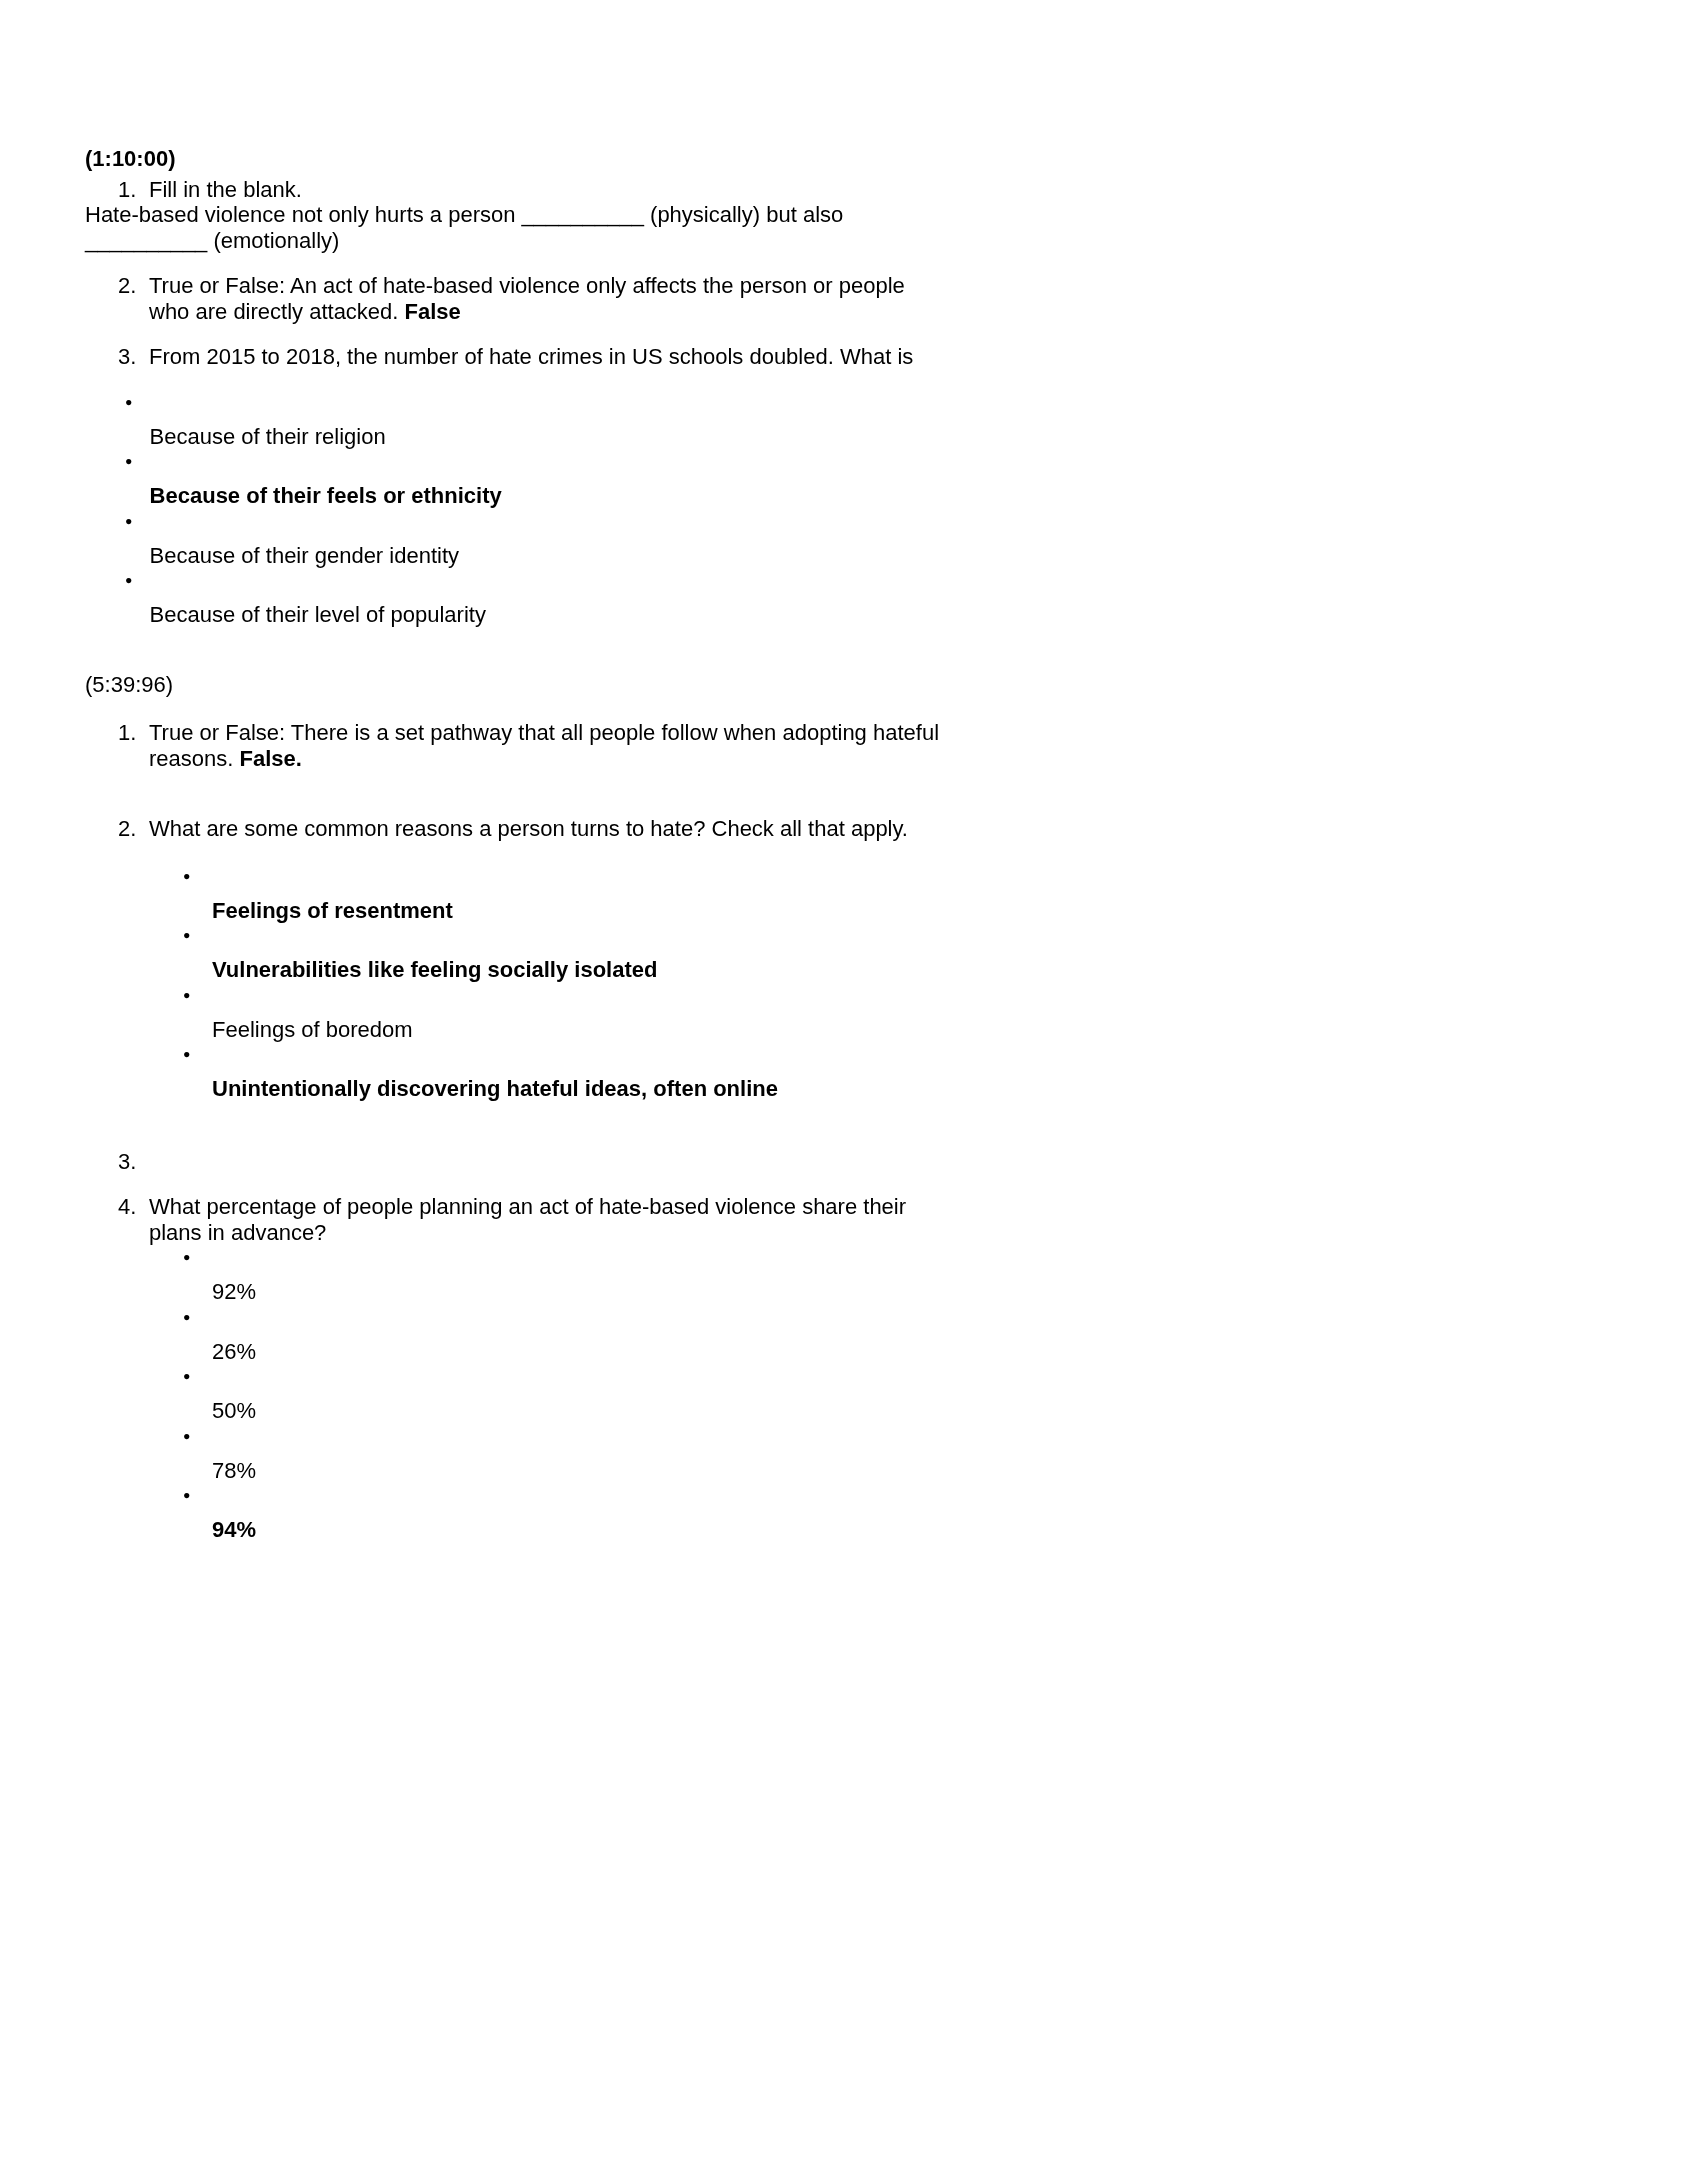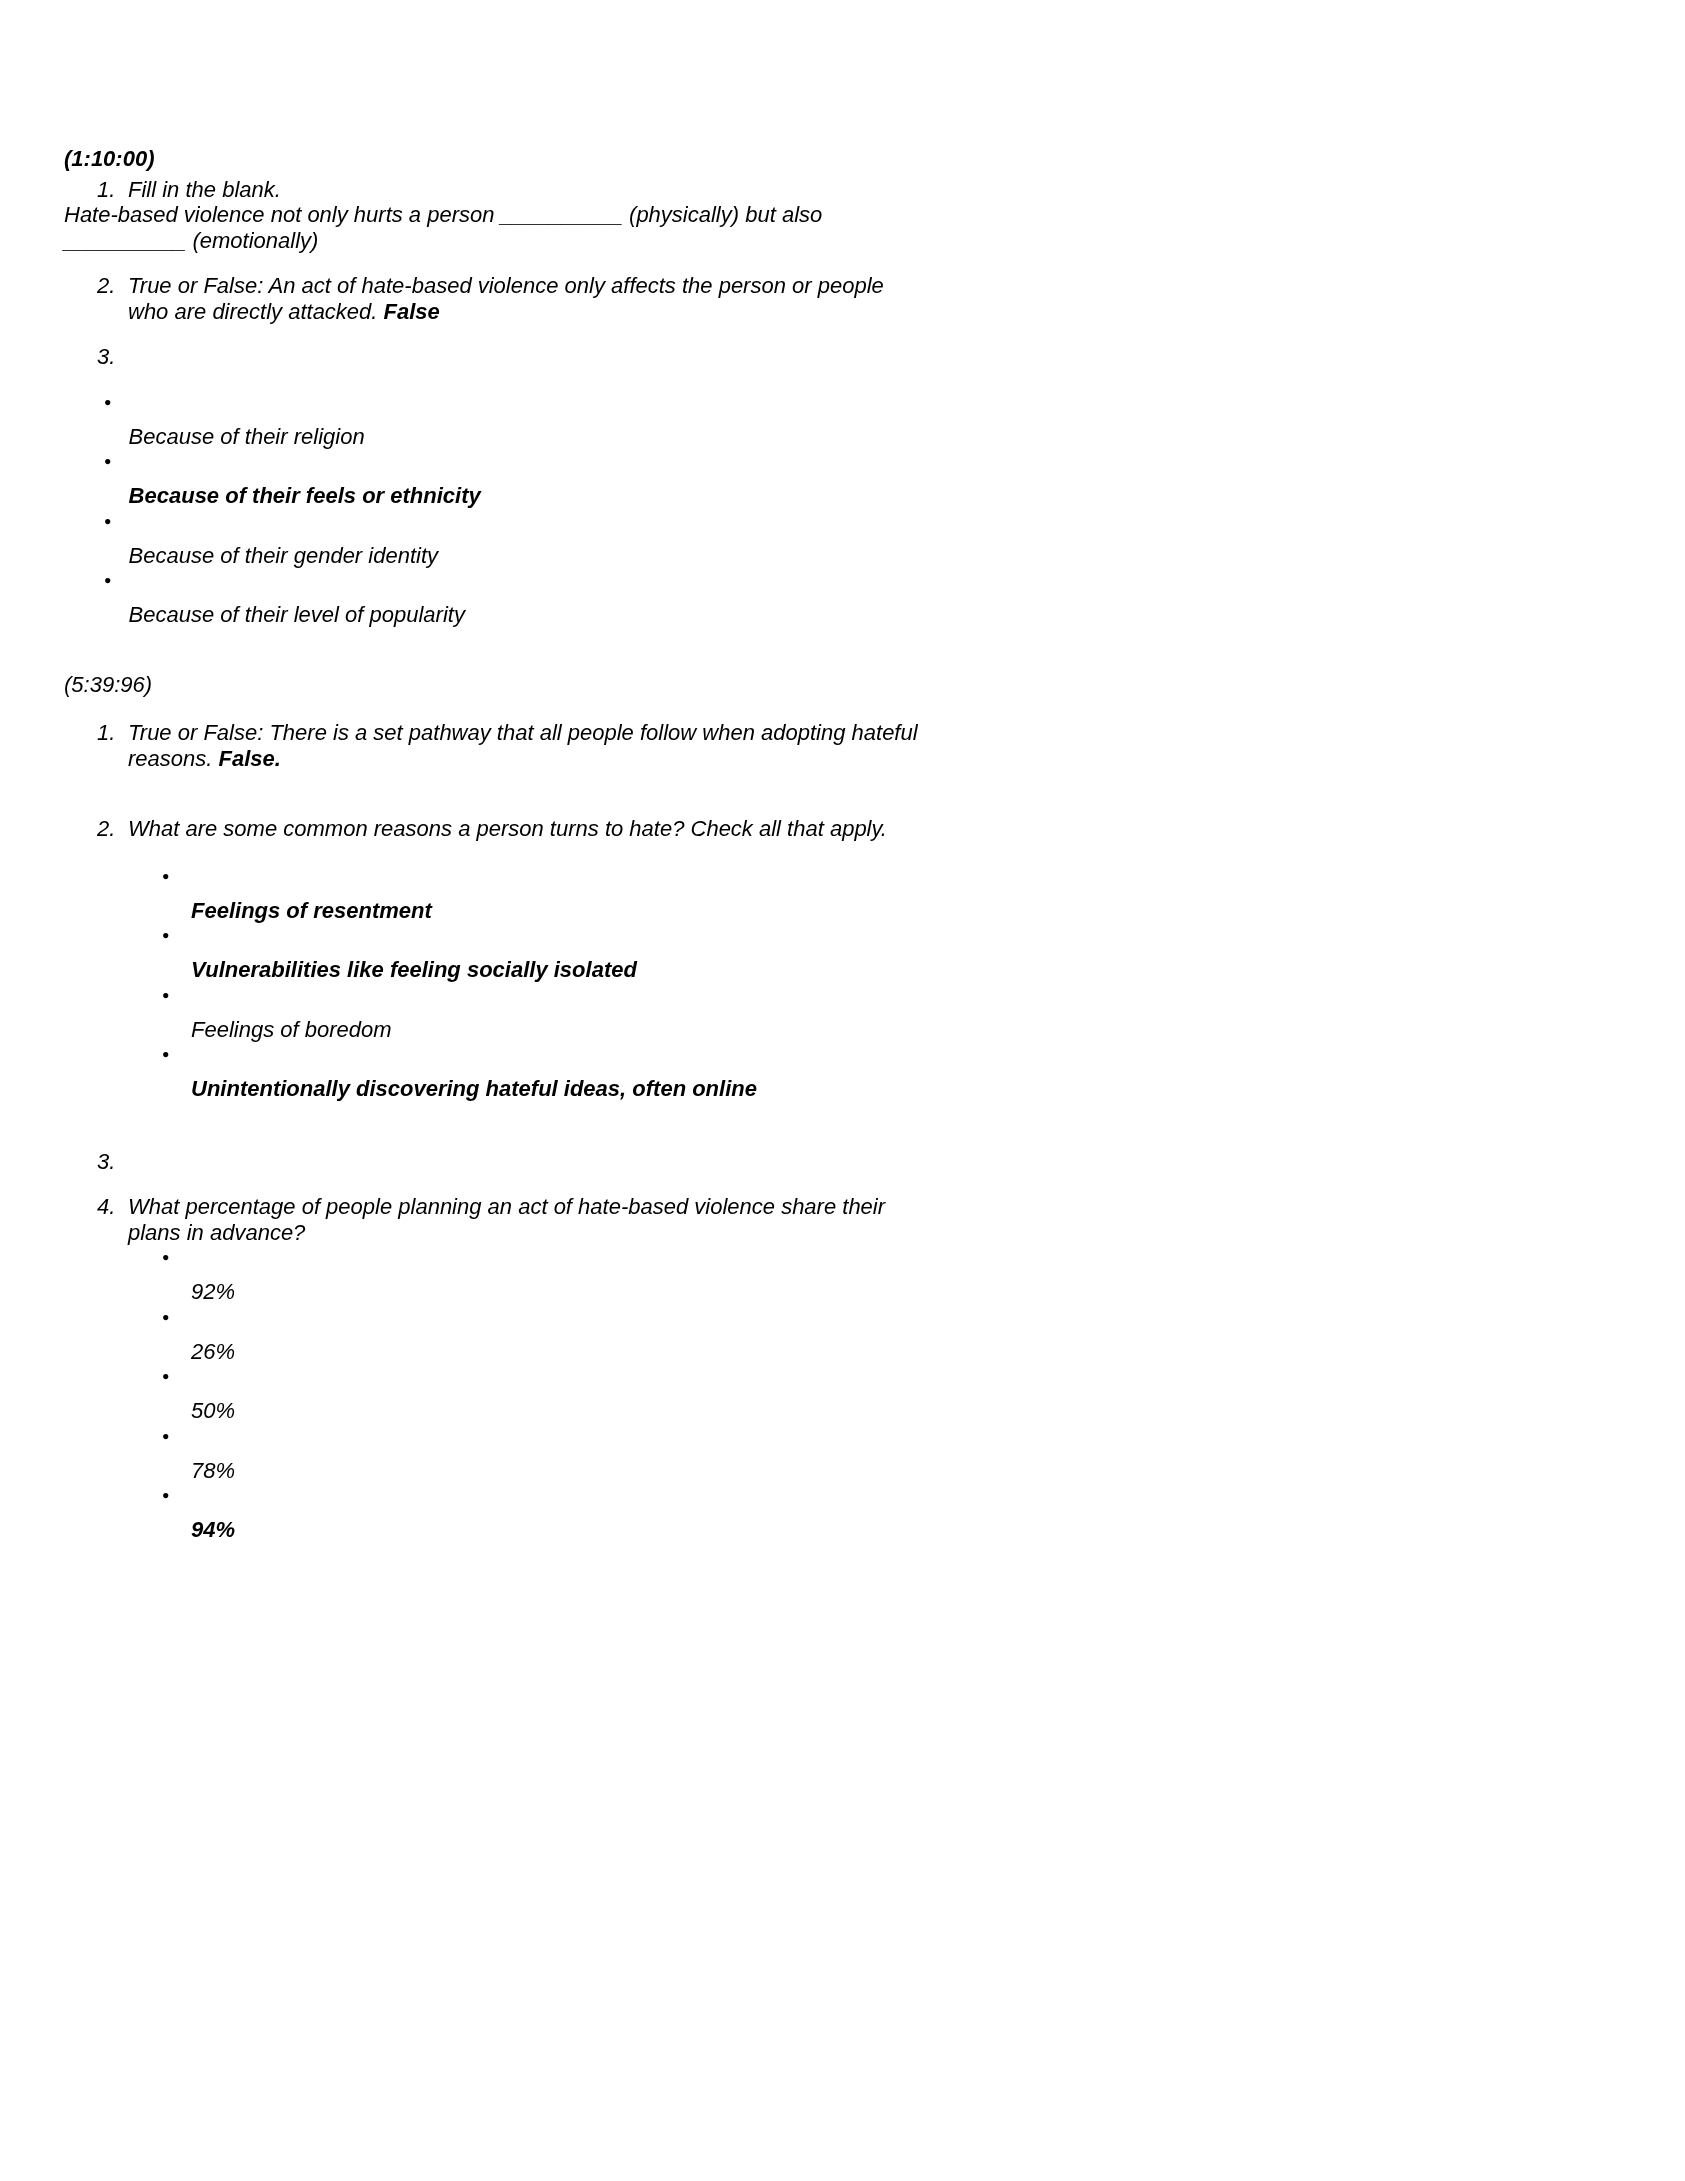--- a/index.html
+++ b/index.html
@@ -9,22 +9,21 @@
     background: #ffffff;
   }
   body {
     width: 1685px;
     height: 2181px;
     font-family: "Liberation Sans", sans-serif;
     font-size: 22px;
     color: #000000;
   }
   .doc {
-    padding: 146px 88px 0 64px;
-    font-style: italic;
+    padding: 146px 88px 0 85px;
   }
   .line {
     line-height: 25.5px;
     min-height: 25.5px;
     white-space: nowrap;
   }
   .b { font-weight: bold; }
 
   
   .qitem {
@@ -82,20 +81,21 @@
       <div class="line">True or False: An act of hate-based violence only affects the person or people</div>
       <div class="line">
         <span>who are directly attacked. </span><span class="b">False</span>
       </div>
     </div>
   </div>
 
   <div class="qitem g23">
     <span class="qnum">3.</span>
     <div class="qbody">
+      <div class="line">From 2015 to 2018, the number of hate crimes in US schools doubled. What is</div>
     </div>
   </div>
 
   <div class="blist g23">
     <div class="bitem">
       <span class="bdot">●</span>
       <span class="btext">Because of their religion</span>
     </div>
     <div class="bitem">
       <span class="bdot">●</span>

